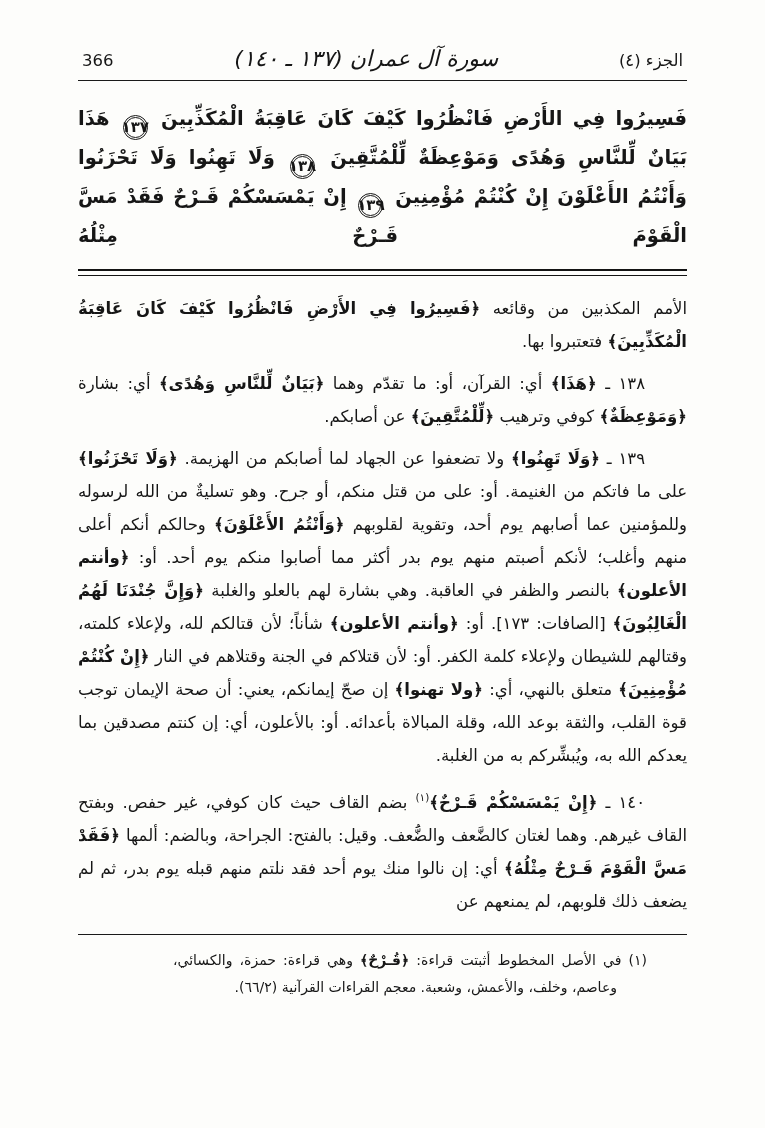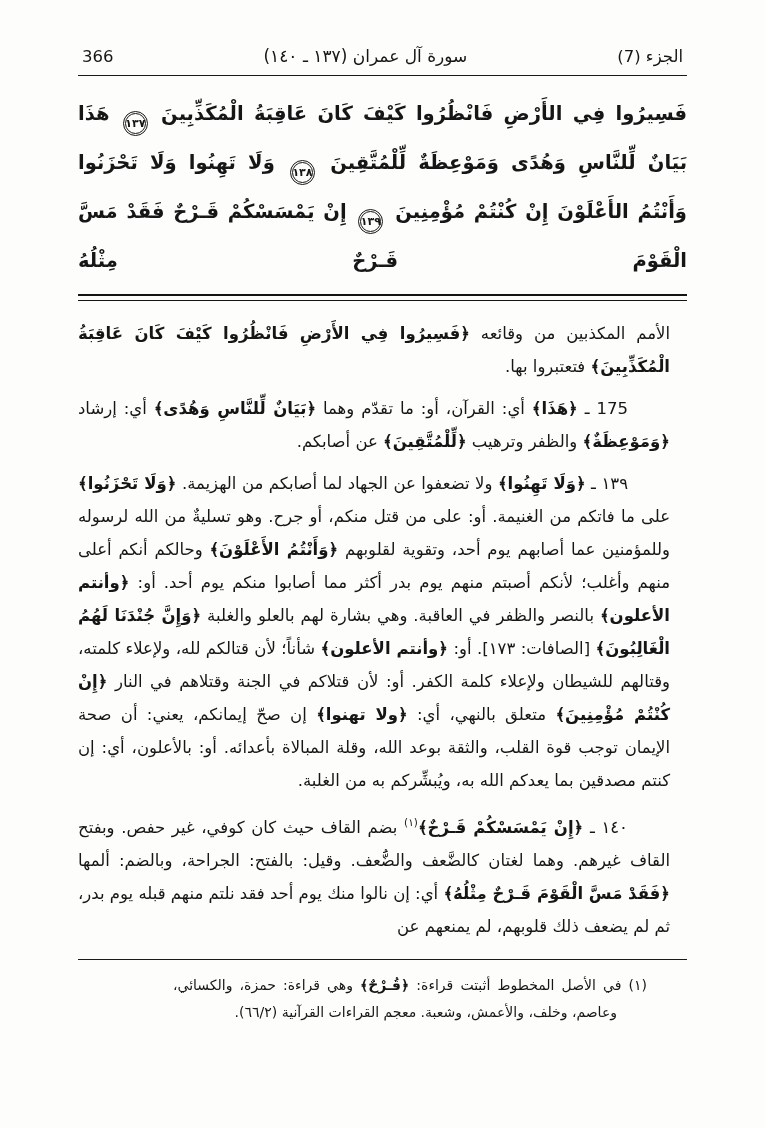--- a/index.html
+++ b/index.html
@@ -15,60 +15,60 @@
   .page { padding: 46px 78px 0 78px; }
 
   
   .header {
     display: flex;
     justify-content: space-between;
     align-items: baseline;
     font-size: 16.5px;
     padding: 0 4px 9px 4px;
   }
-  .header .surah { font-size: 17px; }
+  .header .surah { font-size: 22px; font-style: italic; }
   .header-rule { border-top: 1.8px solid #1a1a1a; }
 
   
   .quran {
     margin-top: 20px;
     font-size: 19.5px;
     font-weight: 700;
     line-height: 36px;
     text-align: justify;
     text-align-last: justify;
     letter-spacing: 0.2px;
   }
   .ayah {
     display: inline-flex;
     align-items: center;
     justify-content: center;
     width: 25px;
     height: 25px;
     border: 3px double #161616;
     border-radius: 50%;
-    font-size: 11px;
+    font-size: 15px;
     font-weight: 700;
     line-height: 1;
     vertical-align: -7px;
-    margin: 9px 3px;
+    margin: 0 3px;
     box-sizing: border-box;
   }
 
   
   .double-rule {
     margin: 15px 0 16px 0;
     height: 4px;
     border-top: 2.6px solid #141414;
     border-bottom: 1.2px solid #141414;
   }
 
   
   .commentary { font-size: 16.5px; line-height: 33px; }
-  .para { margin: 0 17px 9px 0; text-align: justify; }
+  .para { margin: 0 0 9px 0; text-align: justify; }
   .para.indent { text-indent: 42px; }
   .qq { font-weight: 700; }
   .sup { vertical-align: super; font-size: 10.5px; font-weight: 400; }
 
   
   .footnote-sep { margin-top: 16px; border-top: 1.4px solid #1a1a1a; }
   .footnote {
     margin: 12px 40px 6px 95px;
     font-size: 14px;
     line-height: 27px;
@@ -76,34 +76,34 @@
     padding-right: 30px;
     text-indent: -30px;
   }
 </style>
 </head>
 <body>
 
 <div class="page">
 
   <header class="header">
-    <span>الجزء (7)</span>
+    <span>الجزء (٤)</span>
     <span class="surah">سورة آل عمران (١٣٧ ـ ١٤٠)</span>
     <span>366</span>
   </header>
 
   <div class="header-rule"></div>
 
   <div class="quran"><span>فَسِيرُوا فِي الأَرْضِ فَانْظُرُوا كَيْفَ كَانَ عَاقِبَةُ الْمُكَذِّبِينَ </span><span class="ayah">١٣٧</span><span> هَذَا بَيَانٌ لِّلنَّاسِ وَهُدًى وَمَوْعِظَةٌ لِّلْمُتَّقِينَ </span><span class="ayah">١٣٨</span><span> وَلَا تَهِنُوا وَلَا تَحْزَنُوا وَأَنْتُمُ الأَعْلَوْنَ إِنْ كُنْتُمْ مُؤْمِنِينَ </span><span class="ayah">١٣٩</span><span> إِنْ يَمْسَسْكُمْ قَـرْحٌ فَقَدْ مَسَّ الْقَوْمَ قَـرْحٌ مِثْلُهُ</span></div>
 
   <div class="double-rule"></div>
 
   <main class="commentary">
       <p class="para"><span>الأمم المكذبين من وقائعه </span><span class="qq">﴿فَسِيرُوا فِي الأَرْضِ فَانْظُرُوا كَيْفَ كَانَ عَاقِبَةُ الْمُكَذِّبِينَ﴾</span><span> فتعتبروا بها.</span></p>
-      <p class="para indent"><span>175 ـ </span><span class="qq">﴿هَذَا﴾</span><span> أي: القرآن، أو: ما تقدّم وهما </span><span class="qq">﴿بَيَانٌ لِّلنَّاسِ وَهُدًى﴾</span><span> أي: إرشاد </span><span class="qq">﴿وَمَوْعِظَةٌ﴾</span><span> والظفر وترهيب </span><span class="qq">﴿لِّلْمُتَّقِينَ﴾</span><span> عن أصابكم.</span></p>
+      <p class="para indent"><span>١٣٨ ـ </span><span class="qq">﴿هَذَا﴾</span><span> أي: القرآن، أو: ما تقدّم وهما </span><span class="qq">﴿بَيَانٌ لِّلنَّاسِ وَهُدًى﴾</span><span> أي: بشارة </span><span class="qq">﴿وَمَوْعِظَةٌ﴾</span><span> كوفي وترهيب </span><span class="qq">﴿لِّلْمُتَّقِينَ﴾</span><span> عن أصابكم.</span></p>
       <p class="para indent"><span>١٣٩ ـ </span><span class="qq">﴿وَلَا تَهِنُوا﴾</span><span> ولا تضعفوا عن الجهاد لما أصابكم من الهزيمة. </span><span class="qq">﴿وَلَا تَحْزَنُوا﴾</span><span> على ما فاتكم من الغنيمة. أو: على من قتل منكم، أو جرح. وهو تسليةٌ من الله لرسوله وللمؤمنين عما أصابهم يوم أحد، وتقوية لقلوبهم </span><span class="qq">﴿وَأَنْتُمُ الأَعْلَوْنَ﴾</span><span> وحالكم أنكم أعلى منهم وأغلب؛ لأنكم أصبتم منهم يوم بدر أكثر مما أصابوا منكم يوم أحد. أو: </span><span class="qq">﴿وأنتم الأعلون﴾</span><span> بالنصر والظفر في العاقبة. وهي بشارة لهم بالعلو والغلبة </span><span class="qq">﴿وَإِنَّ جُنْدَنَا لَهُمُ الْغَالِبُونَ﴾</span><span> [الصافات: ١٧٣]. أو: </span><span class="qq">﴿وأنتم الأعلون﴾</span><span> شأناً؛ لأن قتالكم لله، ولإعلاء كلمته، وقتالهم للشيطان ولإعلاء كلمة الكفر. أو: لأن قتلاكم في الجنة وقتلاهم في النار </span><span class="qq">﴿إِنْ كُنْتُمْ مُؤْمِنِينَ﴾</span><span> متعلق بالنهي، أي: </span><span class="qq">﴿ولا تهنوا﴾</span><span> إن صحّ إيمانكم، يعني: أن صحة الإيمان توجب قوة القلب، والثقة بوعد الله، وقلة المبالاة بأعدائه. أو: بالأعلون، أي: إن كنتم مصدقين بما يعدكم الله به، ويُبشِّركم به من الغلبة.</span></p>
       <p class="para indent"><span>١٤٠ ـ </span><span class="qq">﴿إِنْ يَمْسَسْكُمْ قَـرْحٌ﴾</span><span class="sup">(١)</span><span> بضم القاف حيث كان كوفي، غير حفص. وبفتح القاف غيرهم. وهما لغتان كالضَّعف والضُّعف. وقيل: بالفتح: الجراحة، وبالضم: ألمها </span><span class="qq">﴿فَقَدْ مَسَّ الْقَوْمَ قَـرْحٌ مِثْلُهُ﴾</span><span> أي: إن نالوا منك يوم أحد فقد نلتم منهم قبله يوم بدر، ثم لم يضعف ذلك قلوبهم، لم يمنعهم عن</span></p>
     </main>
 
   <div class="footnote-sep"></div>
 
   <div class="footnote"><span>(١) في الأصل المخطوط أثبتت قراءة: </span><span class="qq">﴿قُـرْحٌ﴾</span><span> وهي قراءة: حمزة، والكسائي، وعاصم، وخلف، والأعمش، وشعبة. معجم القراءات القرآنية (٦٦/٢).</span></div>
 
 </div>
 

